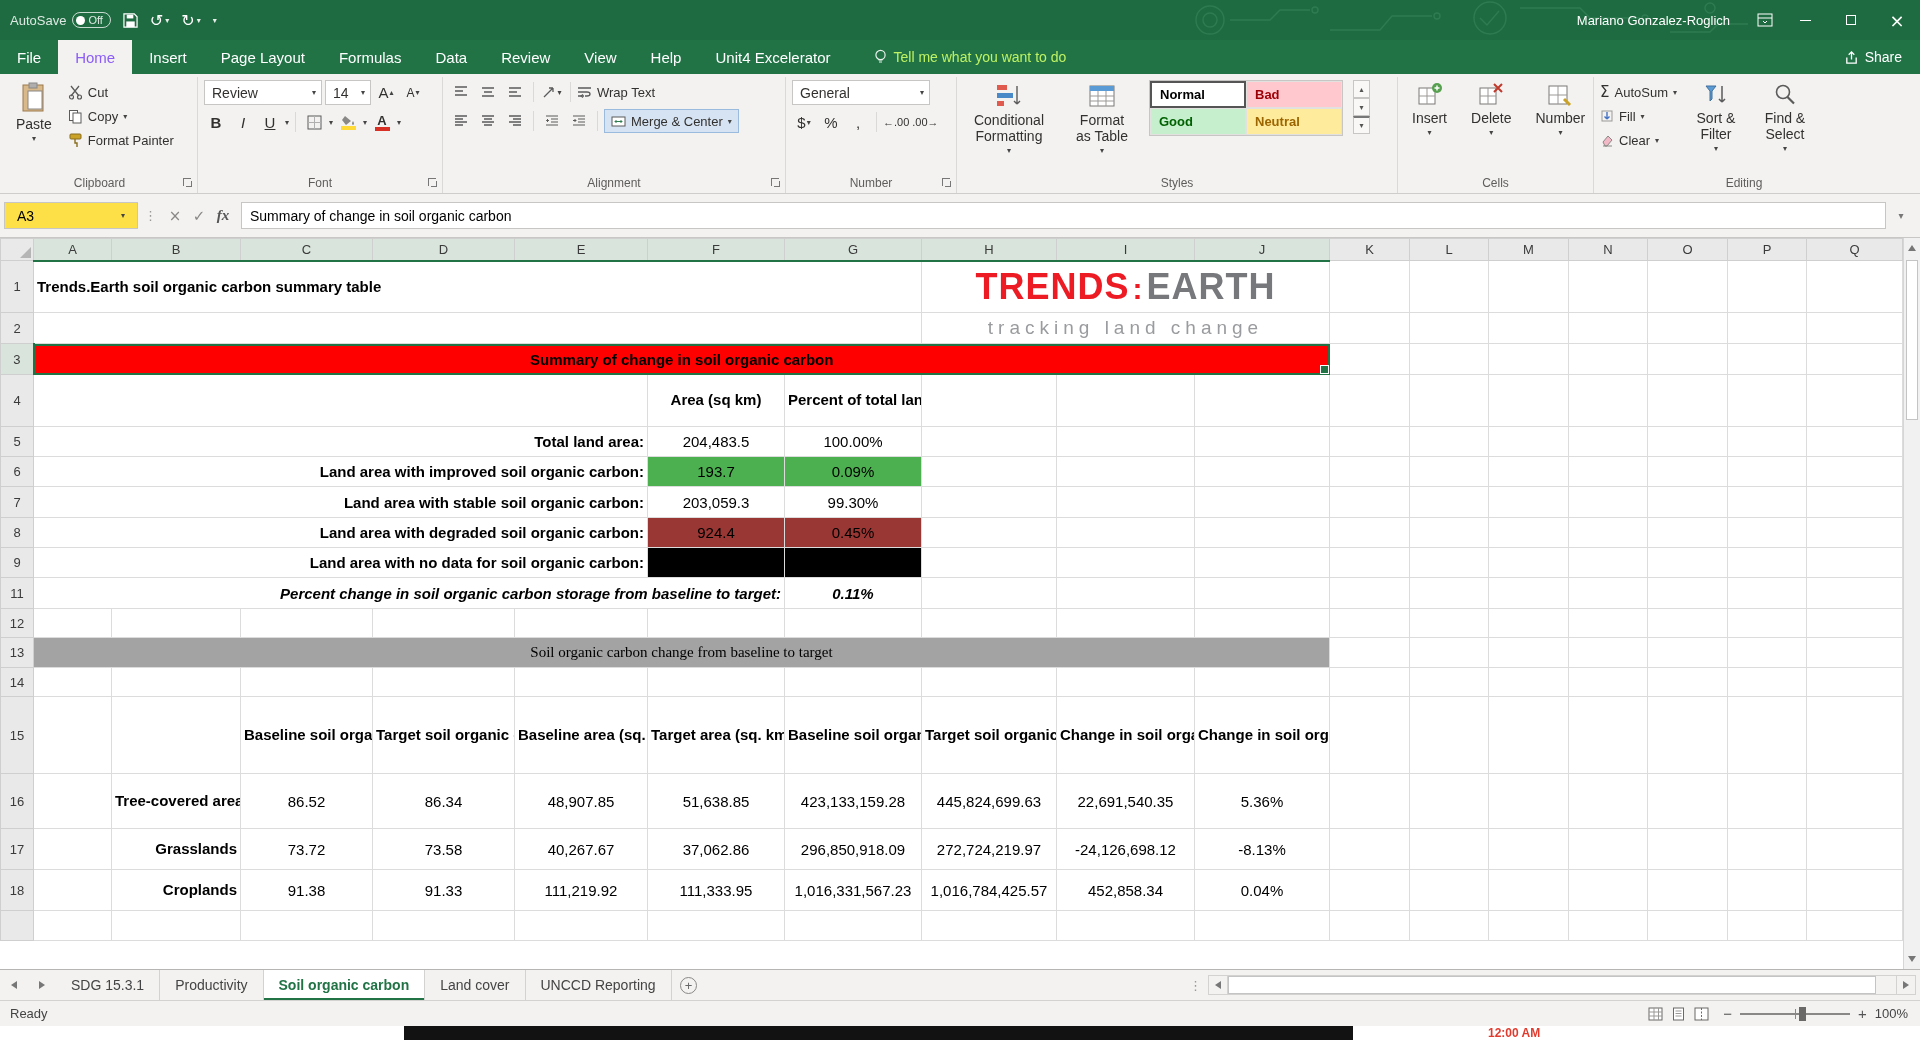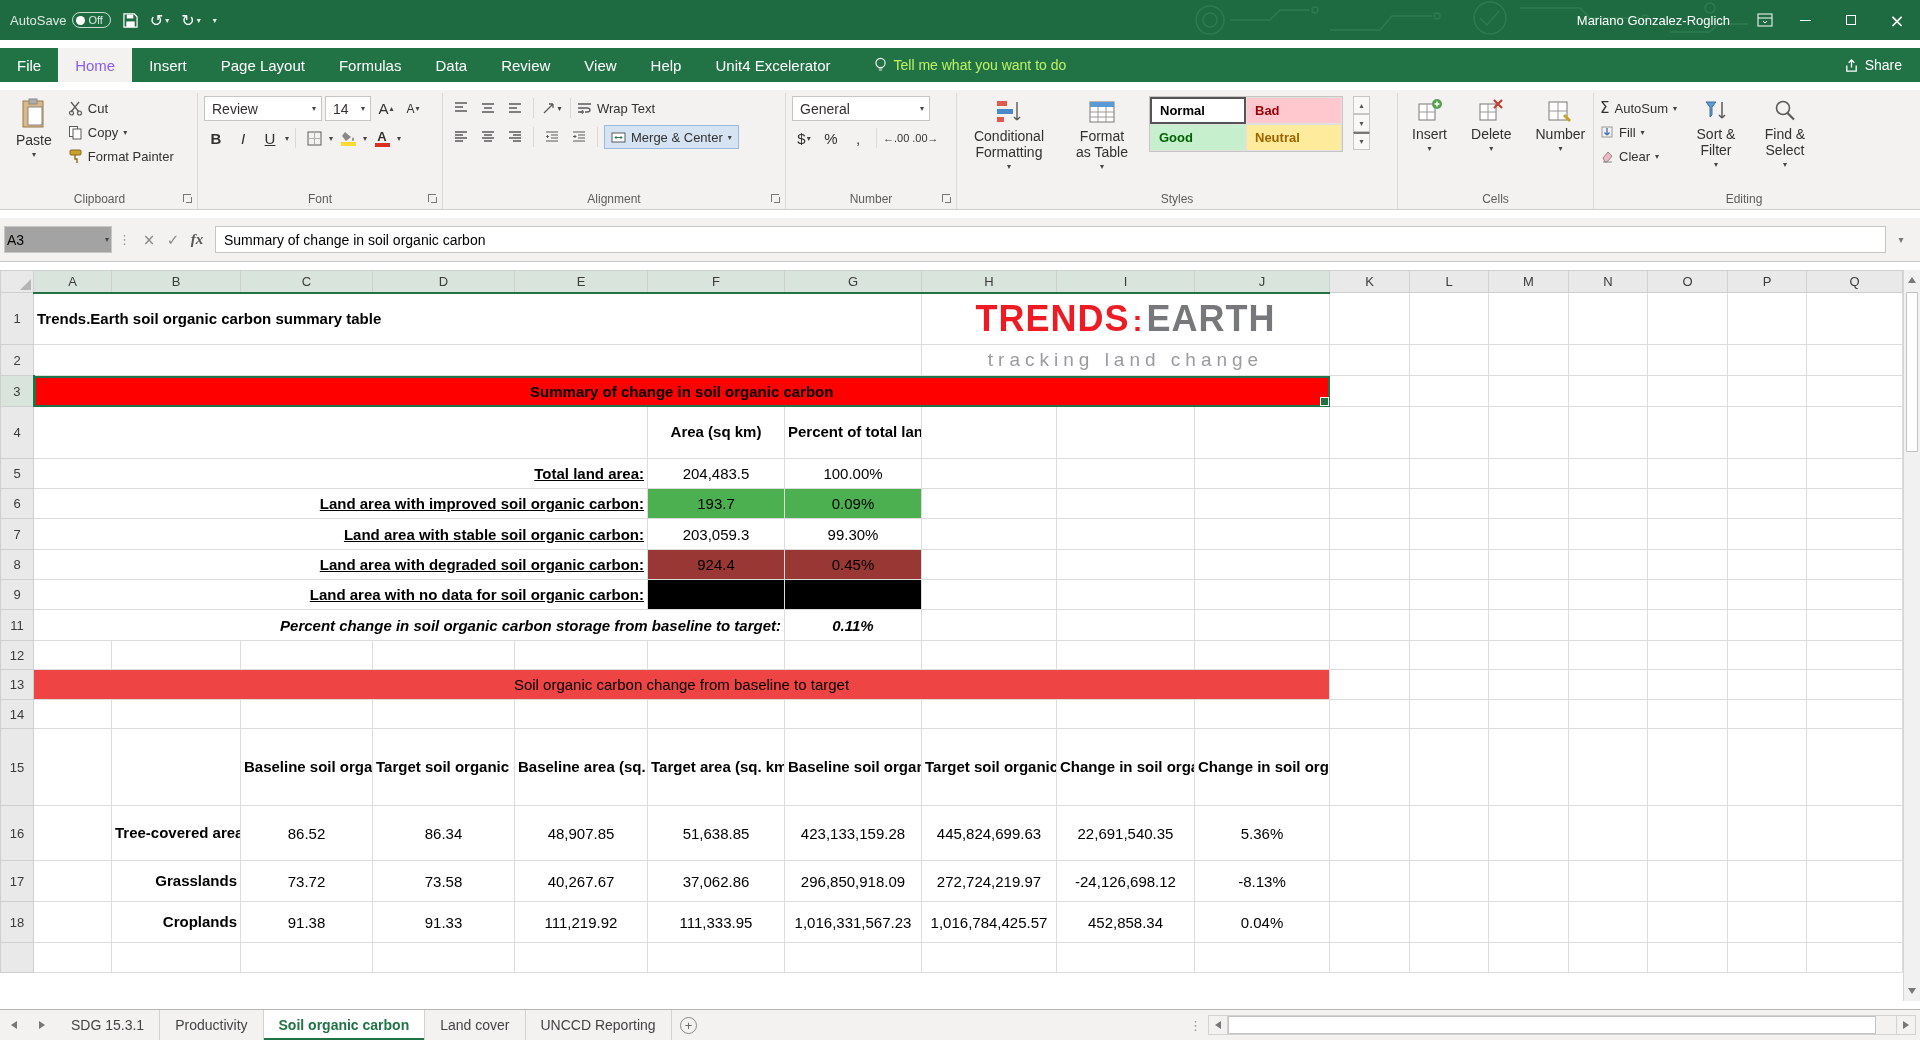--- a/index.html
+++ b/index.html
@@ -1,20 +1,20 @@
 <!DOCTYPE html>
 <html><head>
 <meta charset="utf-8">
 <style>
   * { box-sizing:border-box; margin:0; padding:0; }
   html,body { width:1920px; height:1040px; overflow:hidden; background:#fff;
     font-family:"Liberation Sans",sans-serif; }
   button { background:none; border:none; font:inherit; color:inherit; cursor:default; }
   .glyph { font-family:"DejaVu Sans","Liberation Sans",sans-serif; }
-  .app { width:1920px; height:1040px; display:flex; flex-direction:column;gap:8px; }
+  .app { width:1920px; height:1040px; display:flex; flex-direction:column; }
 
   
   .titlebar { height:40px; background:#1F6B41; color:#fff; display:flex; align-items:center;
     position:relative; flex:0 0 auto; }
   .deco { position:absolute; right:150px; top:0; height:40px; width:620px; opacity:.5; }
   .qat { display:flex; align-items:center; gap:12px; padding-left:10px; z-index:2; }
   .autosave { display:flex; align-items:center; gap:6px; font-size:13px; color:rgba(255,255,255,.85); }
   .as-pill { display:flex; align-items:center; gap:3px; border:1px solid rgba(255,255,255,.75);
     border-radius:9px; padding:1px 7px 1px 3px; font-size:11px; }
   .as-knob { width:9px; height:9px; border-radius:50%; background:#fff; display:inline-block; }
@@ -70,22 +70,22 @@
   .g-good { background:#C6EFCE; color:#006100; }
   .g-neutral { background:#FFEB9C; color:#9C6500; }
   .garrows { display:flex; flex-direction:column; margin-left:2px; }
   .garrows button { width:17px; height:18px; border:1px solid #C8C6C4; background:#F9F8F7;
     font-size:8px; color:#555; display:flex; align-items:center; justify-content:center; }
   .smalltxt { font-size:11px; }
 
   
   .fbar { height:44px; background:#F3F2F1; border-bottom:1px solid #C9C7C5; display:flex;
     align-items:center; padding:0 4px; flex:0 0 auto; }
-  .namebox { width:108px; height:27px; background:#a3a3a3; border:1px solid #C8C6C4; display:flex;
-    align-items:center; justify-content:space-between; padding:0 2px; font-size:14px; }
+  .namebox { width:134px; height:27px; background:#fde047; border:1px solid #C8C6C4; display:flex;
+    align-items:center; justify-content:space-between; padding:0 12px; font-size:14px; }
   .fdots { color:#999; padding:0 6px; font-size:13px; }
   .fbtn { width:24px; text-align:center; color:#8A8886; font-size:15px; }
   .fx { font-style:italic; font-family:"Liberation Serif",serif; font-weight:700; color:#555; }
   .ffield { flex:1; height:27px; background:#fff; border:1px solid #C8C6C4; margin-left:6px;
     display:flex; align-items:center; padding-left:8px; font-size:14px; }
   .fexpand { width:30px; text-align:center; color:#777; font-size:10px; }
 
   
   .sheet { height:731px; position:relative; background:#fff; overflow:hidden; flex:0 0 auto; }
   table.grid { border-collapse:collapse; table-layout:fixed; width:1903px; }
@@ -106,24 +106,24 @@
     font-size:36px; line-height:1; letter-spacing:1px; }
   .logo-trends { color:#ED1C24; }
   .logo-colon { color:#ED1C24; margin:0 3px; font-size:30px; }
   .logo-earth { color:#77787B; }
   .tagline-cell { vertical-align:top; }
   .tagline { text-align:center; color:#9A9B9E; font-size:19px; letter-spacing:5px; }
   .ban-red { background:#FE0000; color:#fff; font-weight:700; font-size:19px; text-align:center;
     position:relative; outline:2px solid #217346; outline-offset:-2px; }
   .ban-red::after { content:""; position:absolute; right:0; bottom:0; width:7px; height:7px;
     background:#217346; border:1px solid #fff; }
-  .ban-gold { background:#ef4444; color:#fff; font-size:19px; text-align:center; }
+  .ban-gold { background:#a3a3a3; color:#fff; font-size:19px; text-align:center;font-family:Liberation Serif, serif; }
   .h4 { font-weight:700; text-align:center; vertical-align:bottom; white-space:normal;
     line-height:1.25; padding-bottom:4px; }
-  .rlab { font-weight:700; text-align:right; padding-right:6px;text-decoration:underline; }
+  .rlab { font-weight:700; text-align:right; padding-right:6px; }
   .val { text-align:center; }
   .imp { background:#4CAF50; color:#fff; text-align:center; }
   .deg { background:#993734; color:#fff; text-align:center; }
   .nod { background:#000; color:#fff; text-align:center; }
   .plab { font-weight:700; font-style:italic; text-align:right; padding-right:8px; }
   .pval { font-weight:700; font-style:italic; text-align:center; }
   .tb { border:1px solid #000; }
   .thd { font-weight:700; text-align:center; vertical-align:middle; white-space:normal;
     line-height:1.22; padding:2px 3px; }
   .tlbl { font-weight:700; text-align:right; padding-right:5px; white-space:normal;

